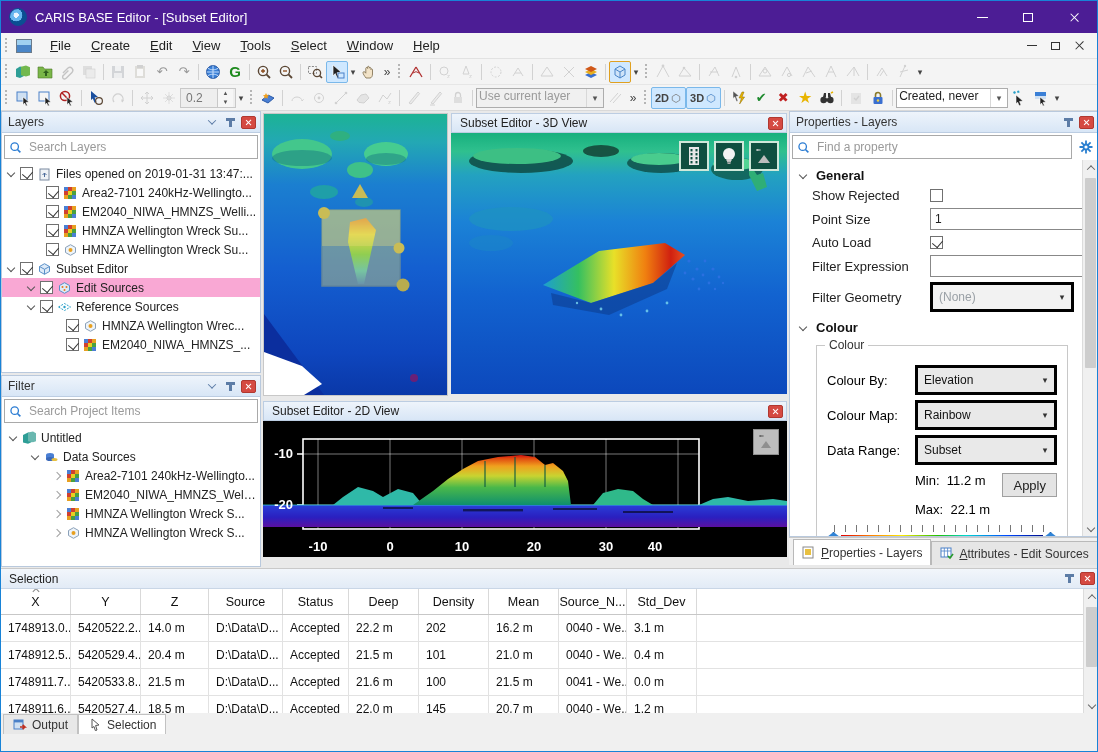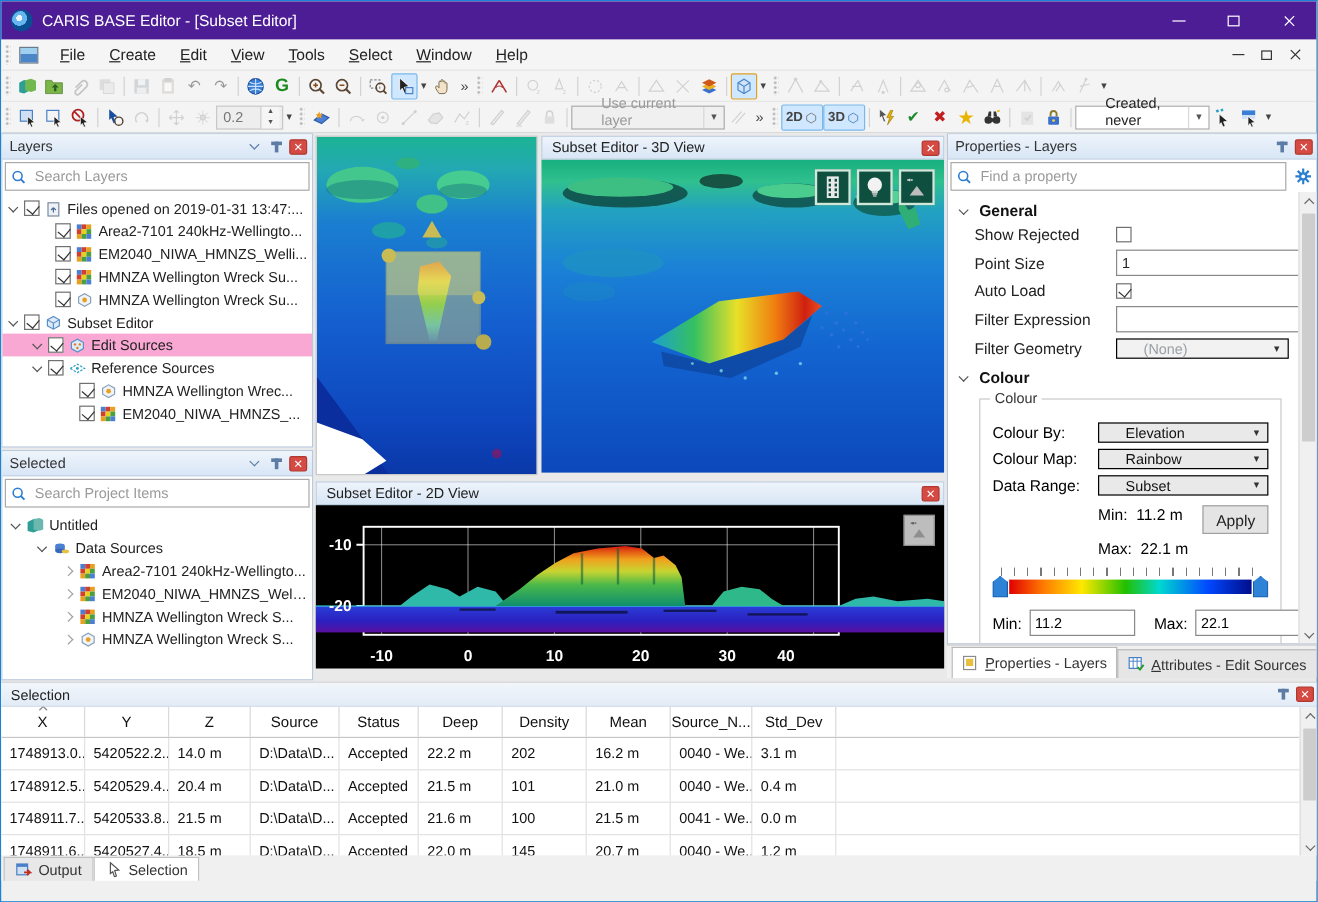--- a/index.html
+++ b/index.html
@@ -30,21 +30,21 @@
   
   .tbar{position:absolute;left:0;width:100%;height:26px;background:#f4f4f4;display:flex;align-items:center;border-bottom:1px solid #e6e6e6;}
   .tbar1{top:58px;} .tbar2{top:84px;border-bottom:1px solid #d9d9d9;}
   .tbi{width:22px;height:22px;display:flex;align-items:center;justify-content:center;flex:none;font-size:13px;}
   .tbi svg{width:16px;height:16px;}
   .dis{opacity:.38;filter:grayscale(80%);}
   .act{background:#cfe8ff;border:1px solid #7ab8ea;border-radius:2px;}
   .sep{width:1px;height:16px;background:#d2d2d2;margin:0 3px;flex:none;}
   .dd{font-size:9px;color:#444;width:10px;text-align:center;flex:none;}
   .ofl{font-size:12px;color:#444;width:14px;text-align:center;flex:none;}
-  .combo{height:20px;background:#fff;border:1px solid #adadad;display:flex;align-items:flex-end;font-size:12px;padding-left:24px;color:#222;flex:none;}
+  .combo{height:20px;background:#fff;border:1px solid #adadad;display:flex;align-items:flex-start;font-size:12px;padding-left:2px;color:#222;flex:none;}
   .combo .cv{flex:1;}
   .combo .ca{width:17px;height:100%;display:flex;align-items:center;justify-content:center;color:#555;font-size:9px;border-left:1px solid #d8d8d8;}
   .combo.disab{background:#f0f0f0;color:#9a9a9a;}
   .spin{width:56px;height:20px;background:#eee;border:1px solid #c8c8c8;display:flex;flex:none;}
   .spin input{width:36px;border:0;background:transparent;font-size:12px;color:#777;padding-left:5px;}
   .spin .arrs{width:16px;display:flex;flex-direction:column;border-left:1px solid #c8c8c8;}
   .spin .arrs div{flex:1;display:flex;align-items:center;justify-content:center;font-size:6px;color:#555;background:#f6f6f6;}
   .tbtn{height:22px;padding:0 3px;display:flex;align-items:center;gap:1px;font-size:11px;font-weight:bold;color:#444;flex:none;}
   
   .main{position:absolute;left:0;top:110px;width:1098px;height:457px;background:#e9e9e9;}
@@ -75,21 +75,21 @@
   .tlabel{overflow:hidden;text-overflow:ellipsis;}
   
   .prow{display:flex;align-items:center;margin:5px 8px 5px 22px;font-size:13px;color:#222;}
   .prow .plabel{width:118px;flex:none;}
   .pinput{height:22px;border:1px solid #888;background:#fff;font-size:12px;padding:0 4px;color:#222;}
   .psect{display:flex;align-items:center;gap:8px;margin:8px 6px 4px 8px;font-size:13px;font-weight:bold;color:#111;}
   .groupbox{position:relative;border:1px solid #c8c8c8;margin:10px 14px 0 26px;padding:14px 8px 8px 8px;}
   .grouplegend{position:absolute;top:-8px;left:8px;background:#fff;padding:0 4px;font-size:12px;color:#333;}
   .crow{display:flex;align-items:center;margin:5px 2px;font-size:13px;}
   .crow .clabel{width:88px;flex:none;}
-  .ccombo{flex:1;height:17px;background:#e9e9e9;border:1px solid #000000;display:flex;align-items:center;padding-left:22px;font-size:12px;color:#111;}
+  .ccombo{flex:1;height:30px;background:#e9e9e9;border:3px solid #000000;display:flex;align-items:center;padding-left:6px;font-size:12px;color:#111;}
   .ccombo .cv{flex:1;} .ccombo .ca{width:18px;text-align:center;font-size:9px;color:#333;}
   .applybtn{height:24px;padding:0 10px;border:1px solid #a0a0a0;background:#e4e4e4;font-size:13px;color:#222;}
   .gradwrap{margin:8px 2px 4px 2px;}
   .ticks{height:7px;margin:0 7px;background-image:repeating-linear-gradient(to right,#777 0 1px,transparent 1px 11px);}
   .gradrow{display:flex;align-items:center;}
   .gradbar{flex:1;height:12px;margin:0 1px;background:linear-gradient(to right,#e00000,#ff7a00 14%,#ffe800 30%,#22c000 48%,#00d8d0 62%,#0048ff 82%,#000d8a 100%);}
   .handle{width:13px;height:18px;background:#2f83d6;border:1px solid #1b5fa8;clip-path:polygon(0 28%,50% 0,100% 28%,100% 100%,0 100%);flex:none;}
   .minmax{display:flex;align-items:center;gap:6px;margin:10px 2px 2px 2px;font-size:13px;}
   .minmax input{width:88px;height:22px;border:1px solid #888;font-size:12px;padding:0 4px;}
   
@@ -732,21 +732,21 @@
                 <rect x="9" y="9" width="4" height="4" fill="#4a7fd4"></rect>
               </svg>
             </span>
             <span class="tlabel">EM2040_NIWA_HMNZS_...</span>
           </div>
       </div>
     </div>
 
     <div class="panel" style="left:0;top:264px;width:260px;height:192px;">
       <div class="phead">
-        <span>Selected</span>
+        <span>Filter</span>
           <span class="sp"></span>
         <span class="pico">
             <span class="chev-d"></span>
           </span>
         <span class="pico">
             <span class="pin"></span>
           </span>
         <span class="closebox">
             <span class="xbars"></span>
           </span>

